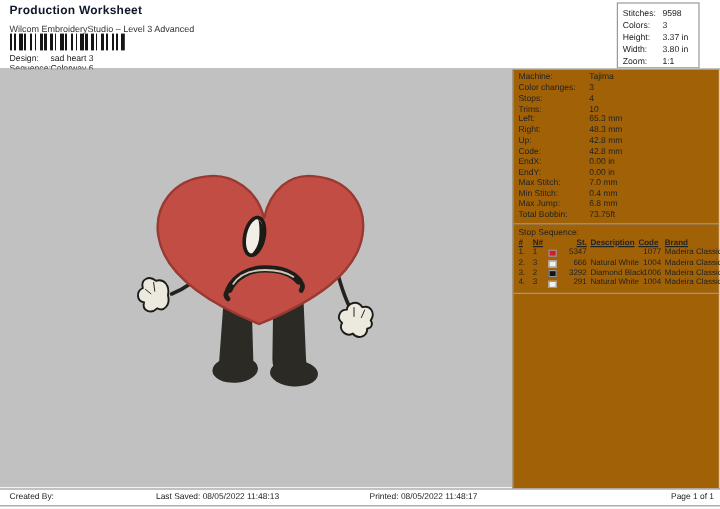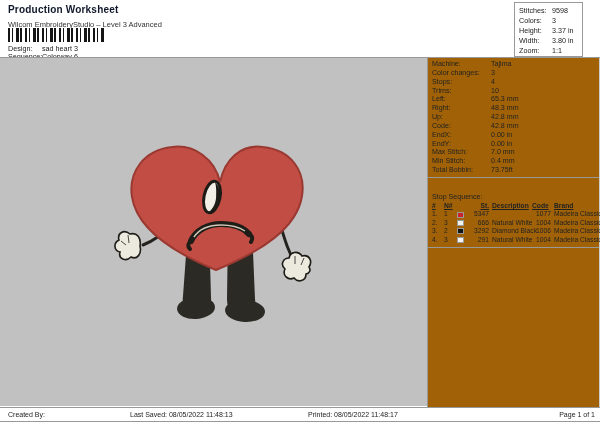--- a/index.html
+++ b/index.html
@@ -36,21 +36,21 @@
   .canvas { position:absolute; left:0; top:58px; width:427px; height:348px; background:#c1c1c1; }
 
   
   .right-panel {
     position:absolute; left:427px; top:58px; width:173px; height:349px;
     background:#a16207; border-left:1px solid #999; border-right:1px solid #ccc;
   }
   .machine-box { border-bottom:1px solid #999; padding:2px 0 2px 4px; }
   .machine-box .row { line-height:8.85px; font-size:7.1px; white-space:nowrap; }
   .machine-box .lbl { display:inline-block; width:59px; }
-  .stop-title { padding:3px 0 1px 4px; font-size:7.1px;margin-top:12px; }
+  .stop-title { padding:3px 0 1px 4px; font-size:7.1px; }
   .stop-table { padding:0 0 3px 4px; border-bottom:1px solid #999; }
   .trow {
     display:grid; grid-template-columns:11px 12px 12px 21px 39px 21px 52px;
     column-gap:1px; align-items:center; line-height:8.4px; font-size:6.7px; white-space:nowrap;
   }
   .trow.head { font-weight:bold; }
   .trow.head span { text-decoration:underline; }
   .trow .st { text-align:right; padding-right:2px; }
   .trow .code { text-align:right; padding-right:2px; }
   .swatch { width:7px; height:6px; border:1px solid #999; }
@@ -130,20 +130,21 @@
       <div class="row"><span class="lbl">Stops:</span><span>4</span></div>
       <div class="row"><span class="lbl">Trims:</span><span>10</span></div>
       <div class="row"><span class="lbl">Left:</span><span>65.3 mm</span></div>
       <div class="row"><span class="lbl">Right:</span><span>48.3 mm</span></div>
       <div class="row"><span class="lbl">Up:</span><span>42.8 mm</span></div>
       <div class="row"><span class="lbl">Code:</span><span>42.8 mm</span></div>
       <div class="row"><span class="lbl">EndX:</span><span>0.00 in</span></div>
       <div class="row"><span class="lbl">EndY:</span><span>0.00 in</span></div>
       <div class="row"><span class="lbl">Max Stitch:</span><span>7.0 mm</span></div>
       <div class="row"><span class="lbl">Min Stitch:</span><span>0.4 mm</span></div>
+      <div class="row"><span class="lbl">Max Jump:</span><span>6.8 mm</span></div>
       <div class="row"><span class="lbl">Total Bobbin:</span><span>73.75ft</span></div>
     </div>
 
     <div class="stop-title">Stop Sequence:</div>
 
     <div class="stop-table">
       <div class="trow head">
         <span>#</span>
         <span>N#</span>
         <span></span>

